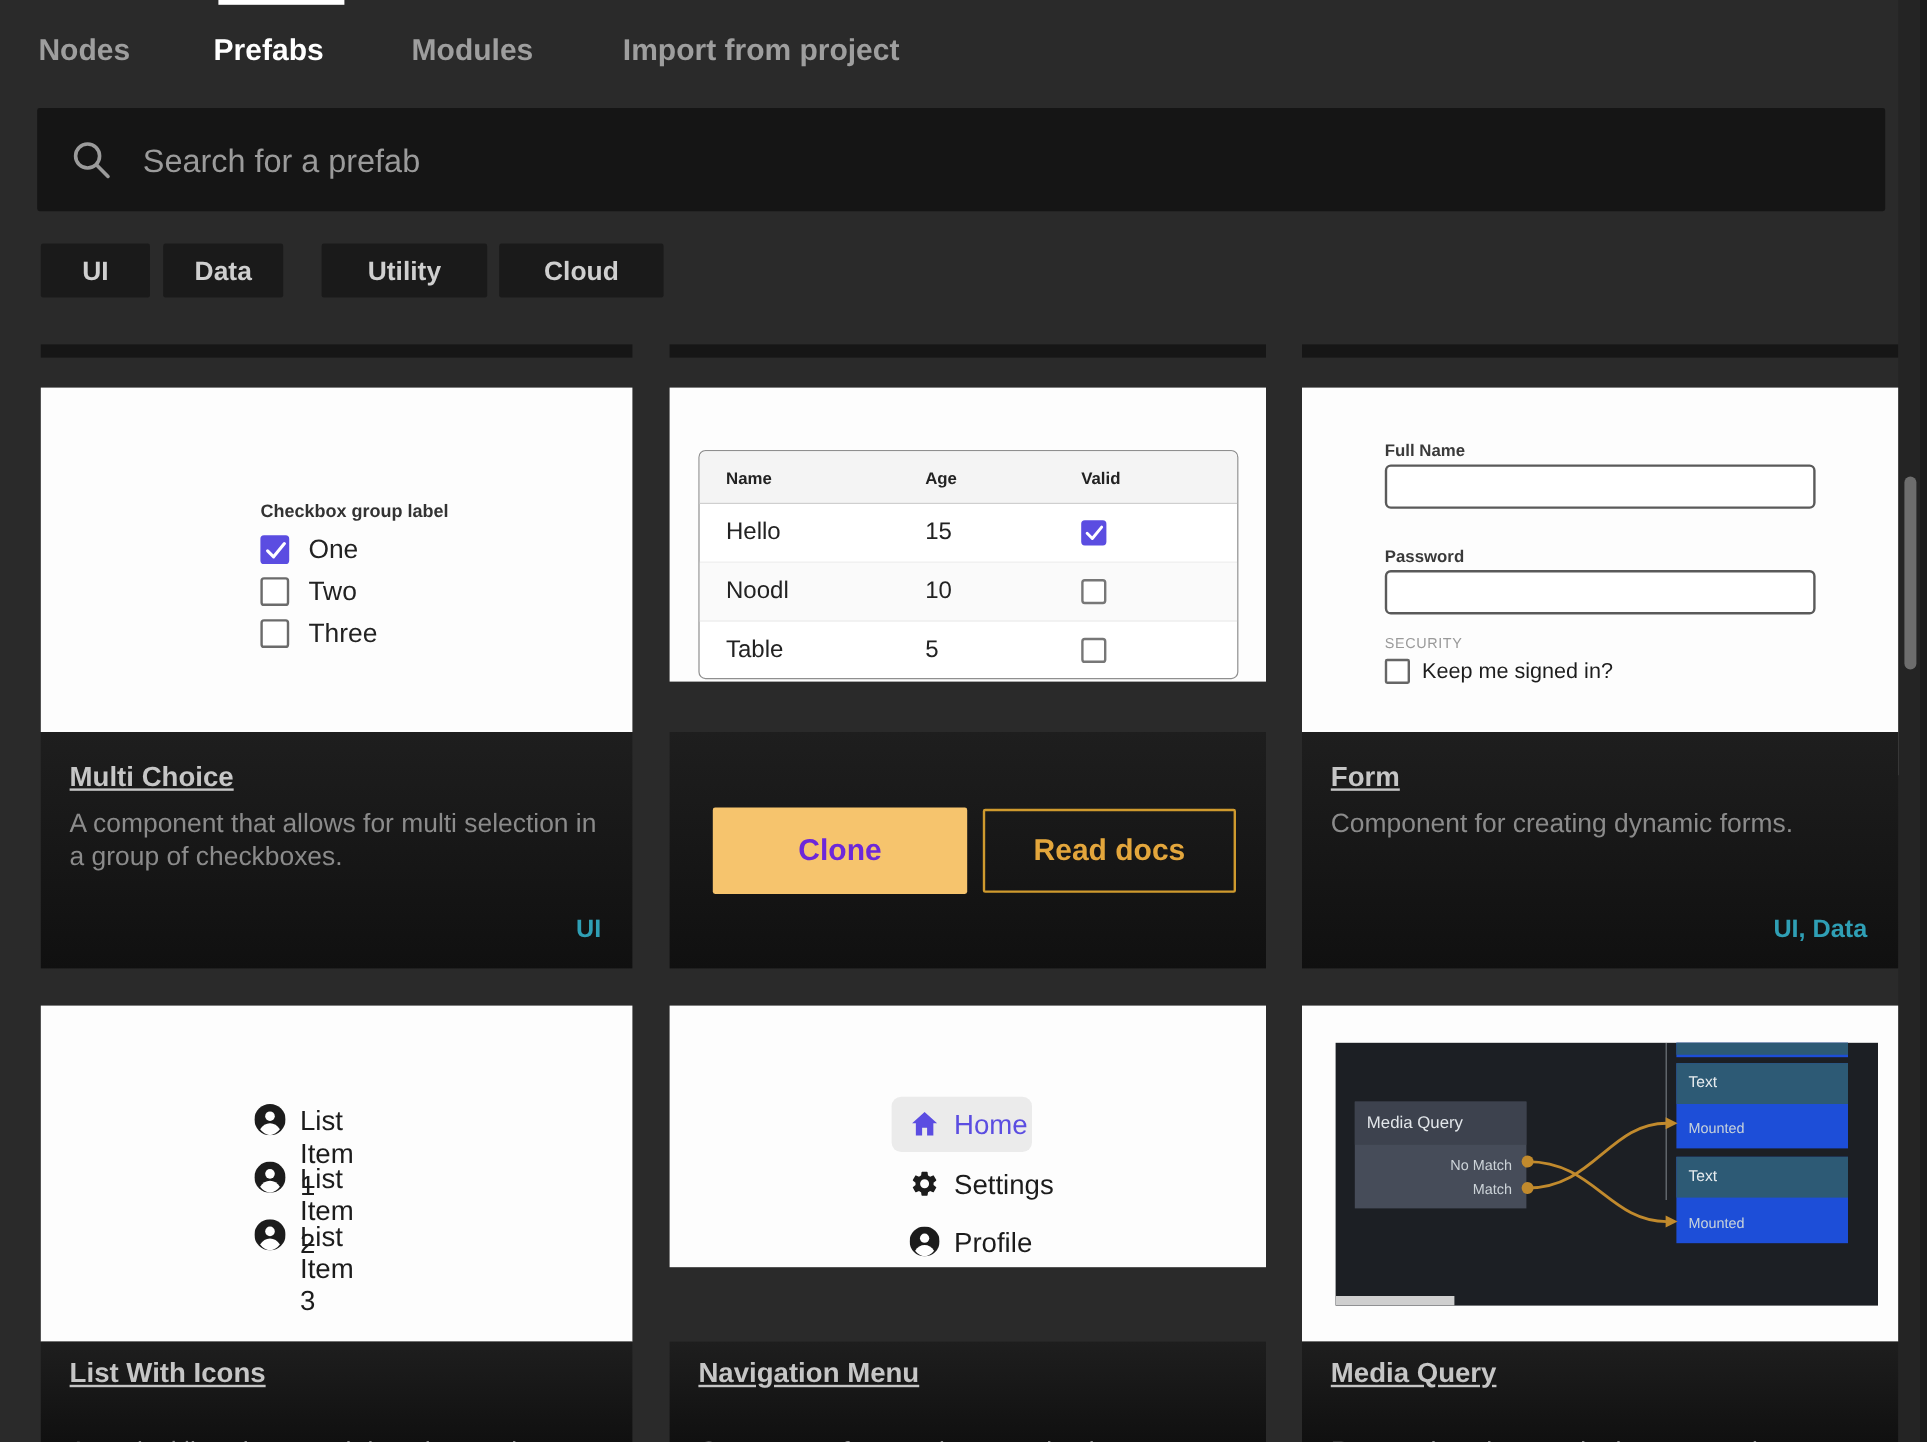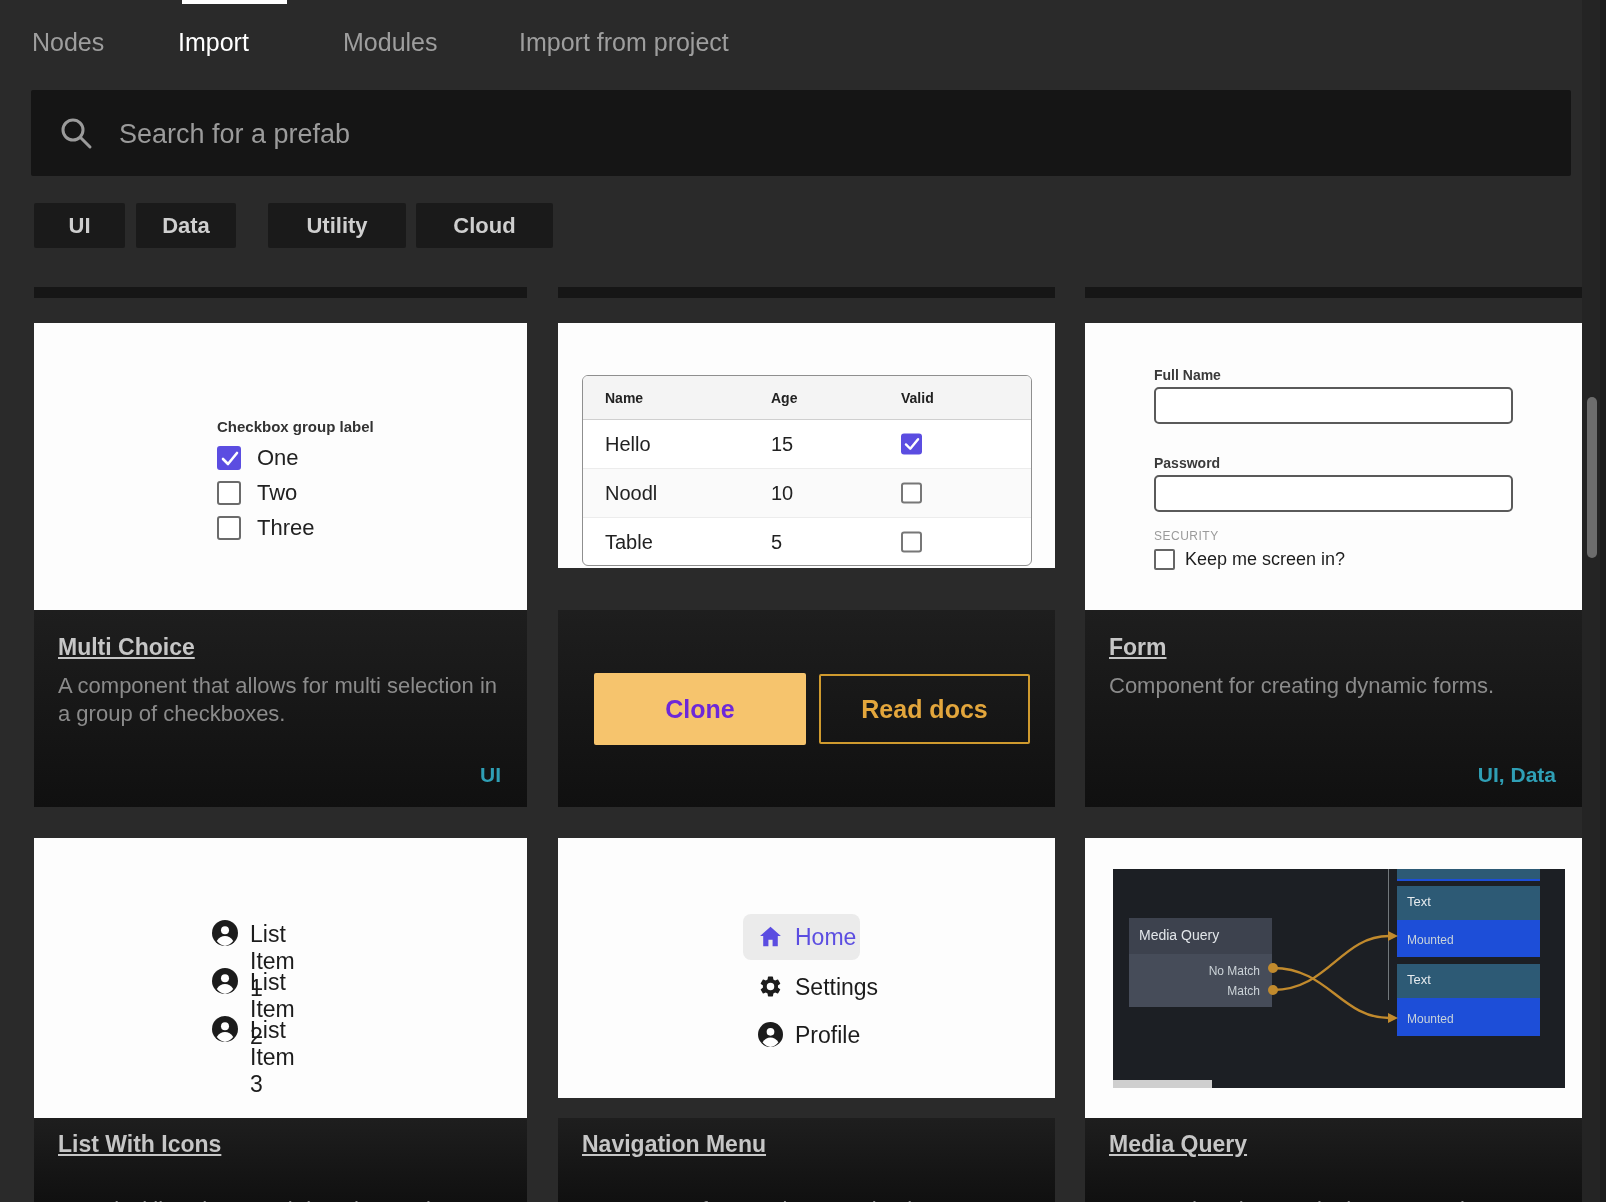--- a/index.html
+++ b/index.html
@@ -1,21 +1,21 @@
 <!DOCTYPE html>
 <html><head>
 <meta charset="utf-8">
 <style>
   html,body{margin:0;padding:0;background:#282828;}
   .stage{position:relative;width:1606px;height:1202px;background:#2a2a2a;overflow:hidden;
          font-family:"Liberation Sans","DejaVu Sans",sans-serif;}
 
   
   .tabs{position:absolute;left:0;top:0;width:100%;height:70px;}
-  .tab{position:absolute;top:28px;font-size:25px;font-weight:normal;color:#9e9e9e;cursor:pointer;white-space:nowrap;}
+  .tab{position:absolute;top:28px;font-size:25px;font-weight:bold;color:#9e9e9e;cursor:pointer;white-space:nowrap;}
   .tab.active{color:#ffffff;}
   .tab-indicator{position:absolute;left:182px;top:0;width:105px;height:4px;background:#ffffff;}
 
   
   .searchbar{position:absolute;left:31px;top:90px;width:1540px;height:86px;background:#151515;border-radius:2px;}
   .search-icon{position:absolute;left:28px;top:26px;width:34px;height:34px;}
   .search-input{position:absolute;left:86px;top:0;width:1380px;height:86px;background:transparent;border:none;outline:none;
                 color:#cfcfcf;font-size:27px;font-family:inherit;}
   .search-input::placeholder{color:#9b9b9b;opacity:1;}
 
@@ -100,21 +100,21 @@
   .sb-thumb{position:absolute;left:1587px;top:397px;width:10px;height:161px;background:#6d6d6d;border-radius:5px;cursor:pointer;}
 </style>
 </head>
 <body>
 
 <div class="stage">
 
   <div class="tabs">
     <div class="tab-indicator"></div>
     <div class="tab" style="left:32px">Nodes</div>
-    <div class="tab active" style="left:178px">Import</div>
+    <div class="tab active" style="left:178px">Prefabs</div>
     <div class="tab" style="left:343px">Modules</div>
     <div class="tab" style="left:519px">Import from project</div>
   </div>
 
   <div class="searchbar">
     <span class="search-icon">
       <svg viewBox="0 0 34 34" width="34" height="34">
         <circle cx="14" cy="14" r="10" fill="none" stroke="#9b9b9b" stroke-width="3"></circle>
         <line x1="21.5" y1="21.5" x2="31" y2="31" stroke="#9b9b9b" stroke-width="3" stroke-linecap="round"></line>
       </svg>
@@ -194,21 +194,21 @@
   </div>
 
   <div class="card" style="left:1085px;top:323px;width:497px;height:484px">
     <div class="preview" style="height:323px">
       <div class="f-label" style="top:44px">Full Name</div>
       <div class="f-input" style="top:64px"></div>
       <div class="f-label" style="top:132px">Password</div>
       <div class="f-input" style="top:152px"></div>
       <div class="f-section">SECURITY</div>
       <span class="f-cb"></span>
-      <span class="f-cb-label">Keep me screen in?</span>
+      <span class="f-cb-label">Keep me signed in?</span>
     </div>
     <div class="cardtext" style="top:287px;height:197px">
       <div class="title" style="top:24px">Form</div>
       <div class="desc" style="top:62px">Component for creating dynamic forms.</div>
       <div class="tag">UI, Data</div>
     </div>
   </div>
 
   <div class="card" style="left:34px;top:838px;width:493px;height:364px">
     <div class="preview" style="height:280px">
@@ -243,21 +243,21 @@
         <span class="tx">List Item 3</span>
       </div>
     </div>
     <div class="cardtext" style="top:280px;height:84px">
       <div class="title" style="top:13px">List With Icons</div>
       <div class="desc" style="top:78px">A vertical list where each item has an icon.</div>
     </div>
   </div>
 
   <div class="card" style="left:558px;top:838px;width:497px;height:364px">
-    <div class="preview" style="height:260px">
+    <div class="preview" style="height:218px">
       <div class="nav-pill"></div>
       <div class="nav-row home" style="top:86px">
         <span class="ic">
           <svg viewBox="0 0 24 24" width="25" height="25">
               <path d="M12 2.6l10 8.9h-3v9.9h-5v-6.3h-4v6.3H5v-9.9H2z" fill="#5b4de1"></path>
             </svg>
         </span>
         <span class="tx">Home</span>
       </div>
       <div class="nav-row" style="top:136px">

